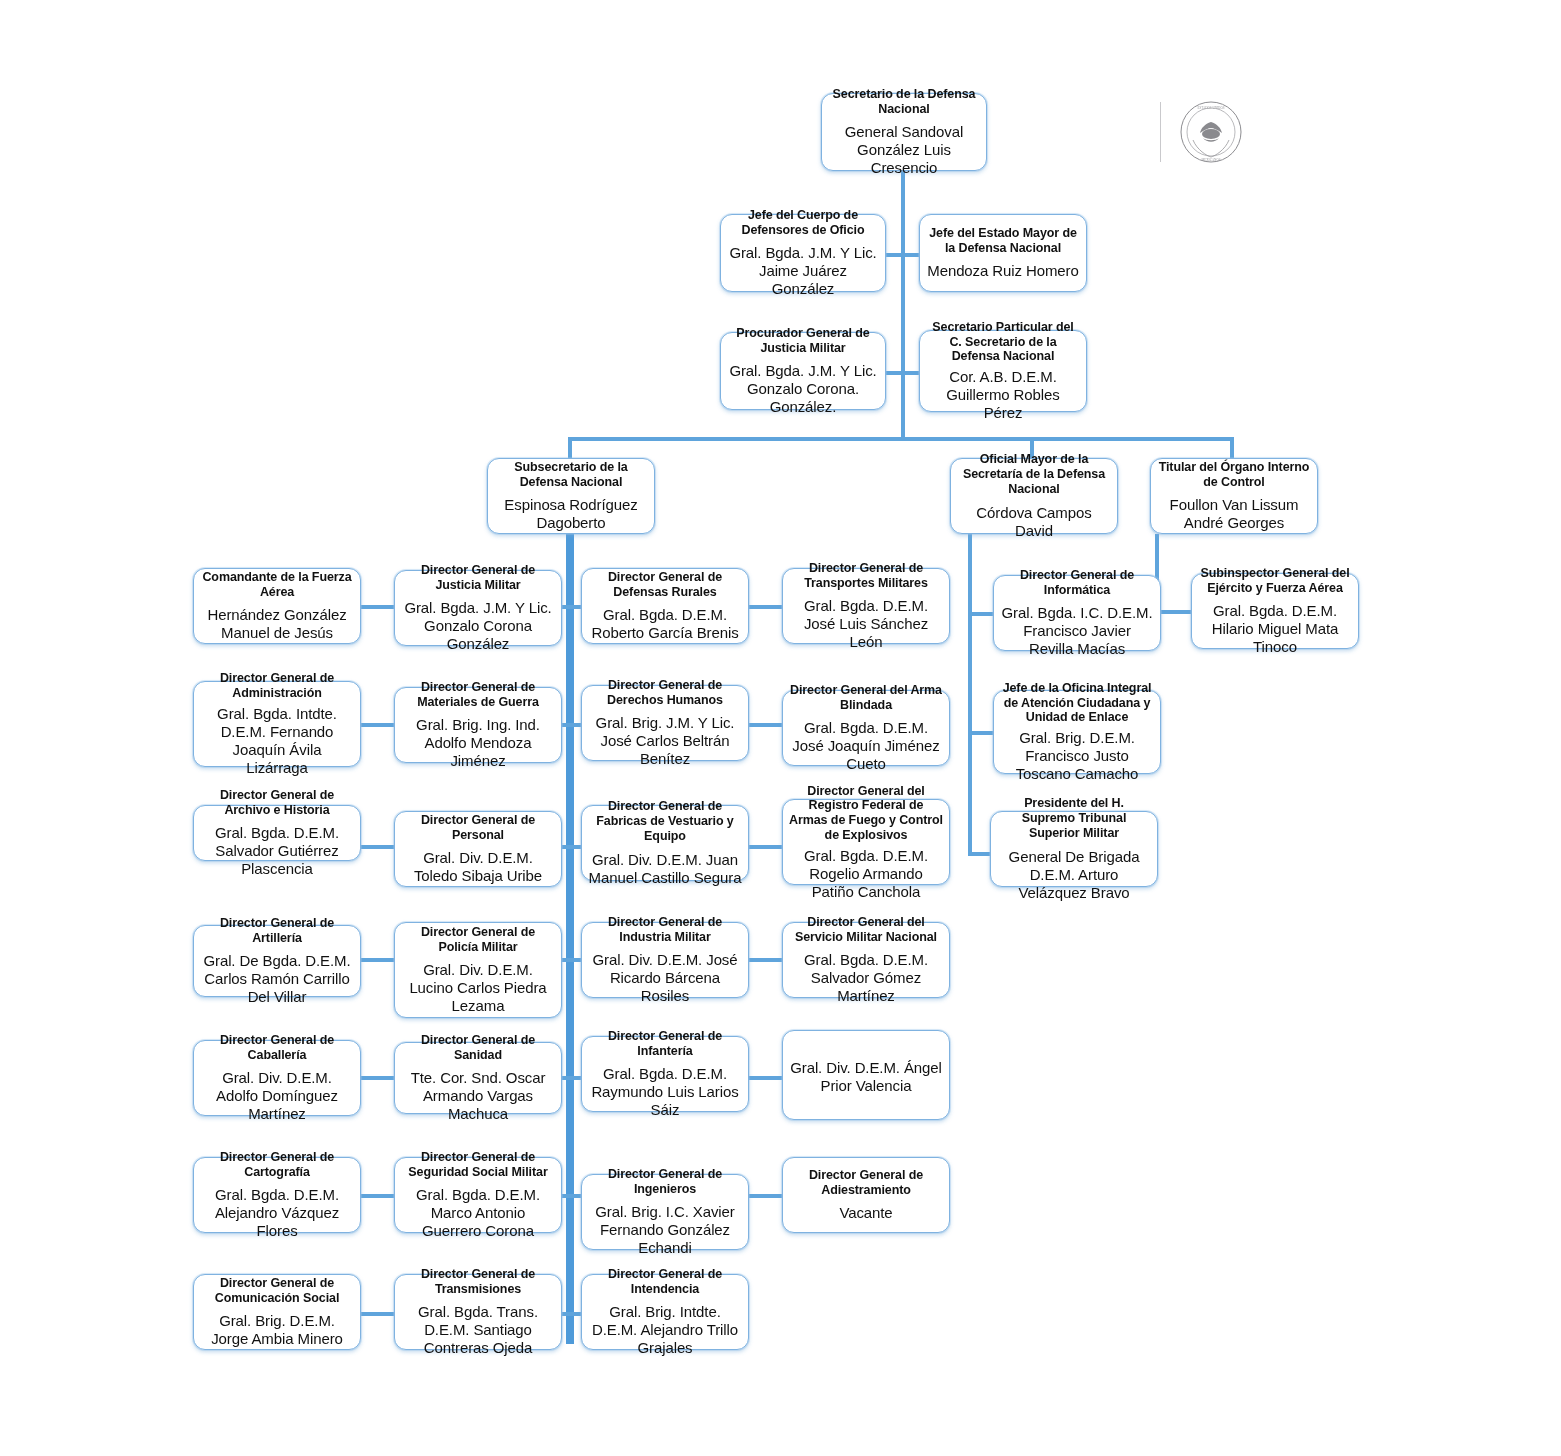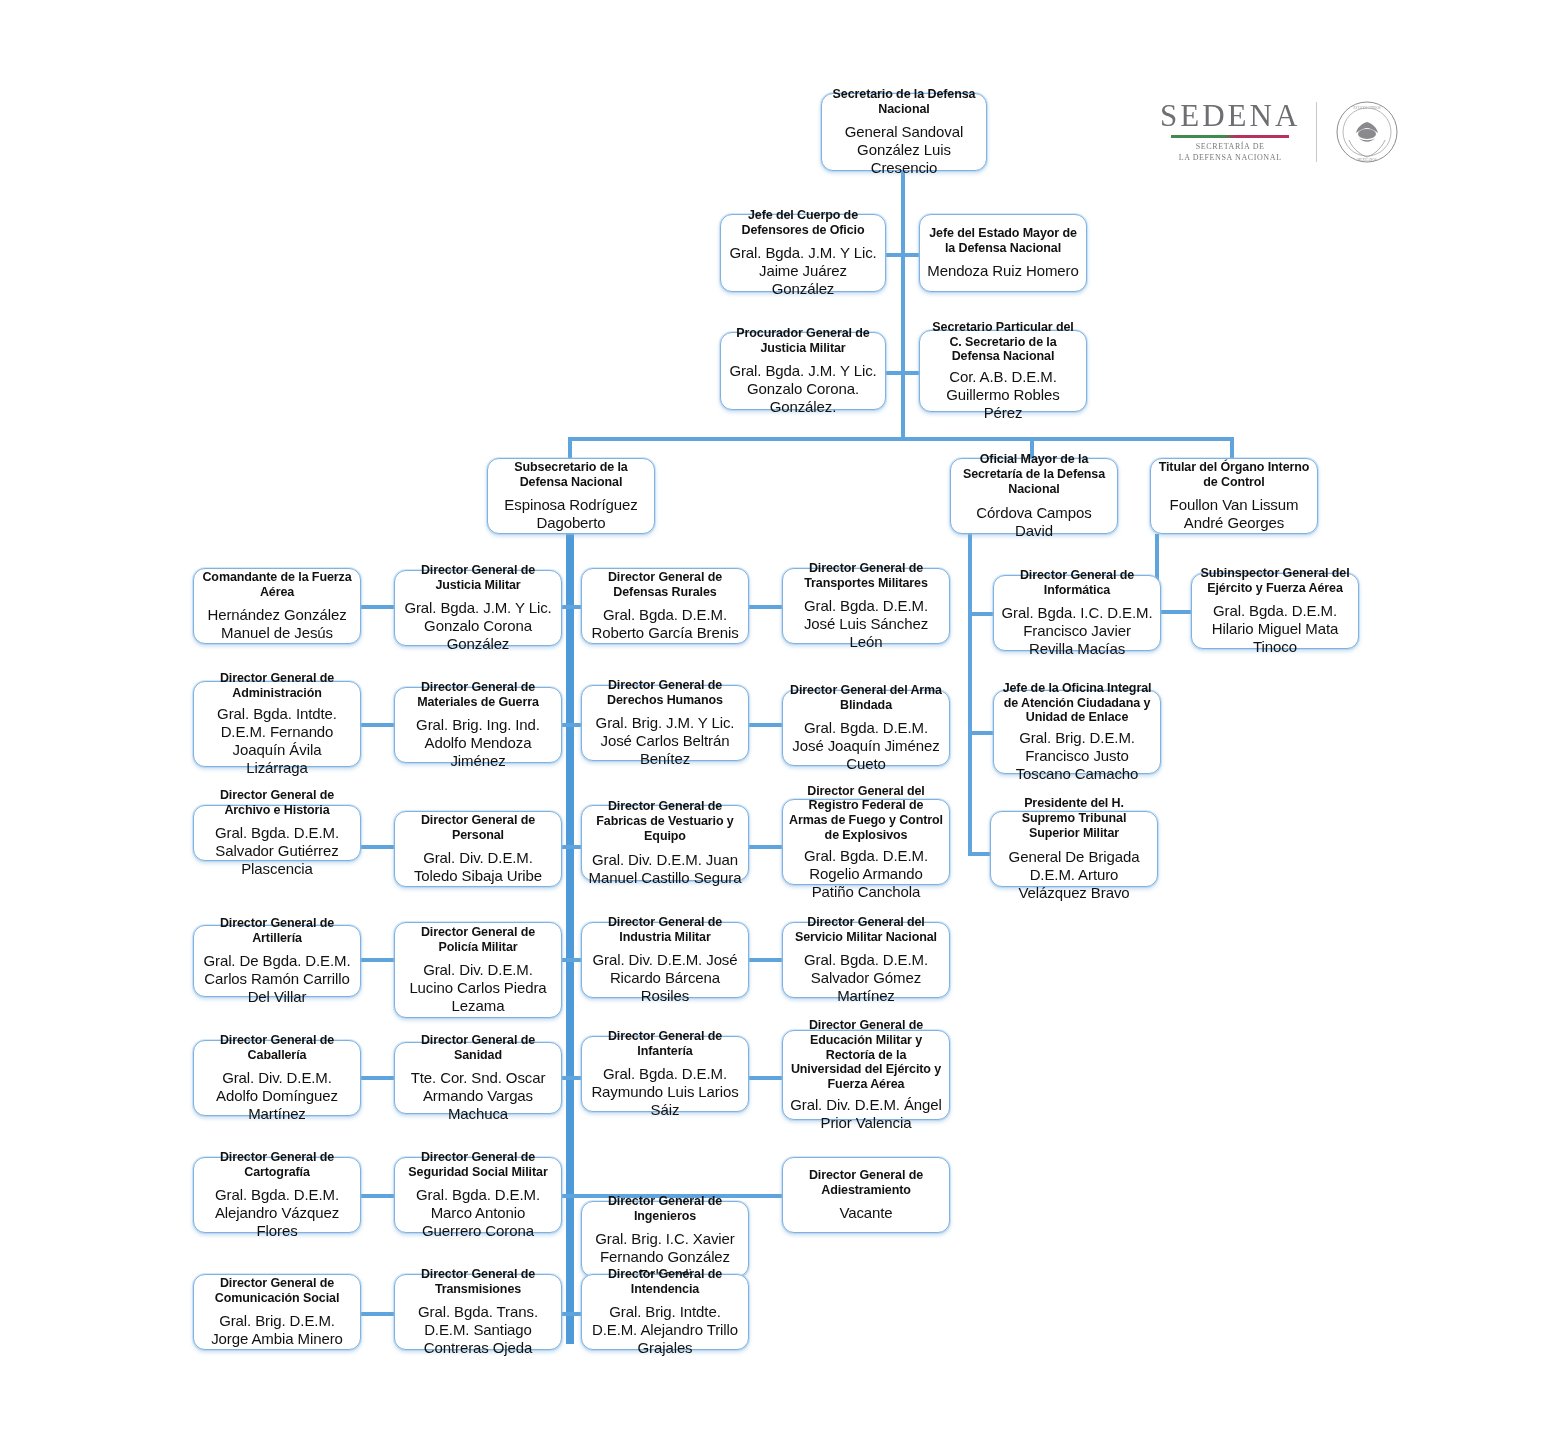--- a/index.html
+++ b/index.html
@@ -141,26 +141,20 @@
   <div class="conn v" style="left:968px; top:534px; height:322px;"></div>
   <div class="conn h" style="left:968px; top:612px; width:30px;"></div>
   <div class="conn h" style="left:968px; top:731px; width:30px;"></div>
   <div class="conn h" style="left:968px; top:852px; width:30px;"></div>
 
   <div class="conn v" style="left:1155px; top:534px; height:80px;"></div>
   <div class="conn h" style="left:1155px; top:610px; width:40px;"></div>
 </div>
 
 <div class="logo-wrap" style="left:1160px; top:100px;">
-  <div class="logo-text">
-    <div class="logo-word">SEDENA</div>
-    <div class="logo-rule"></div>
-    <div class="logo-sub">SECRETARÍA DE</div>
-    <div class="logo-sub">LA DEFENSA NACIONAL</div>
-  </div>
   <div class="logo-divider"></div>
   <div class="seal">
     <svg viewBox="0 0 64 64" width="64" height="64" aria-hidden="true">
       <circle cx="32" cy="32" r="30" fill="none" stroke="#8d8d91" stroke-width="1"></circle>
       <circle cx="32" cy="32" r="24" fill="none" stroke="#9b9b9f" stroke-width="0.7"></circle>
       <g fill="#8a8a8e">
         <ellipse cx="32" cy="34" rx="9" ry="5"></ellipse>
         <path d="M32 22 C26 24 22 28 21 33 C25 30 29 28 33 28 Z"></path>
         <path d="M32 22 C38 24 42 28 43 33 C39 30 35 28 31 28 Z"></path>
         <path d="M24 38 C28 43 36 43 40 38 C37 41 27 41 24 38 Z"></path>
@@ -303,33 +297,32 @@
 </div>
 <div class="node" style="left:394px; top:1042px; width:168px; height:72px;">
   <div class="title">Director General de Sanidad</div>
   <div class="person">Tte. Cor. Snd. Oscar Armando Vargas Machuca</div>
 </div>
 <div class="node" style="left:581px; top:1036px; width:168px; height:76px;">
   <div class="title">Director General de Infantería</div>
   <div class="person">Gral. Bgda. D.E.M. Raymundo Luis Larios Sáiz</div>
 </div>
 <div class="node tight" style="left:782px; top:1030px; width:168px; height:90px;">
-  <div class="title">Director General de Educación Militar y Rectoría de la Universidad del Ejército y Fuerza Aérea</div>
   <div class="person">Gral. Div. D.E.M. Ángel Prior Valencia</div>
 </div>
 
 <div class="node" style="left:193px; top:1157px; width:168px; height:76px;">
   <div class="title">Director General de Cartografía</div>
   <div class="person">Gral. Bgda. D.E.M. Alejandro Vázquez Flores</div>
 </div>
 <div class="node" style="left:394px; top:1157px; width:168px; height:76px;">
   <div class="title">Director General de Seguridad Social Militar</div>
   <div class="person">Gral. Bgda. D.E.M. Marco Antonio Guerrero Corona</div>
 </div>
-<div class="node" style="left:581px; top:1201px; width:168px; height:76px;">
+<div class="node" style="left:581px; top:1174px; width:168px; height:76px;">
   <div class="title">Director General de Ingenieros</div>
   <div class="person">Gral. Brig. I.C. Xavier Fernando González Echandi</div>
 </div>
 <div class="node" style="left:782px; top:1157px; width:168px; height:76px;">
   <div class="title">Director General de Adiestramiento</div>
   <div class="person">Vacante</div>
 </div>
 
 <div class="node" style="left:193px; top:1274px; width:168px; height:76px;">
   <div class="title">Director General de Comunicación Social</div>

